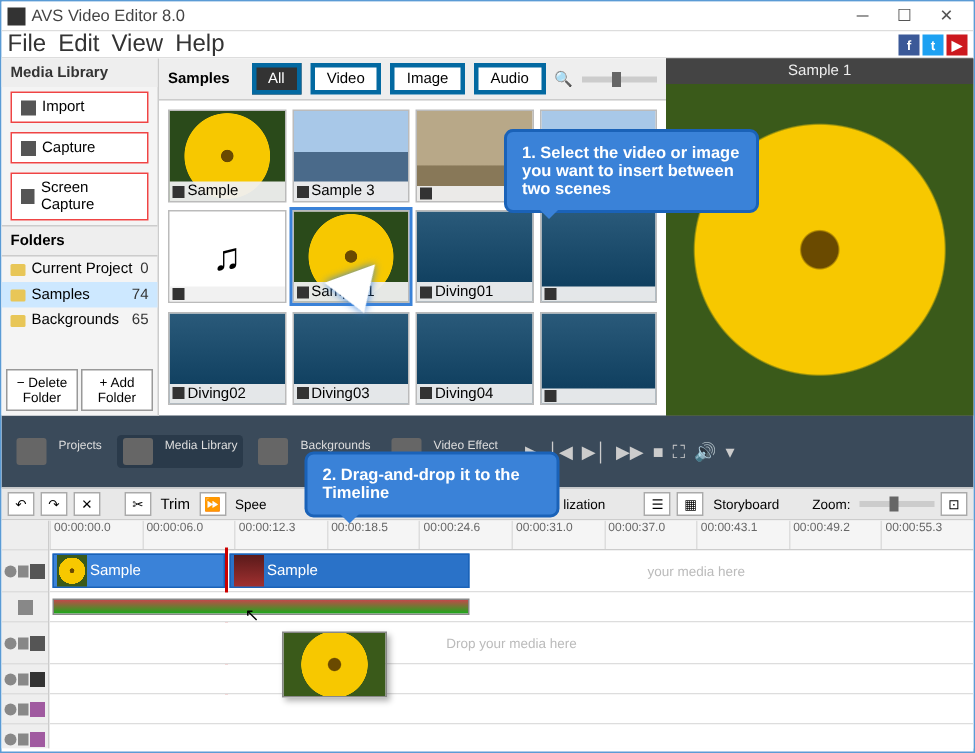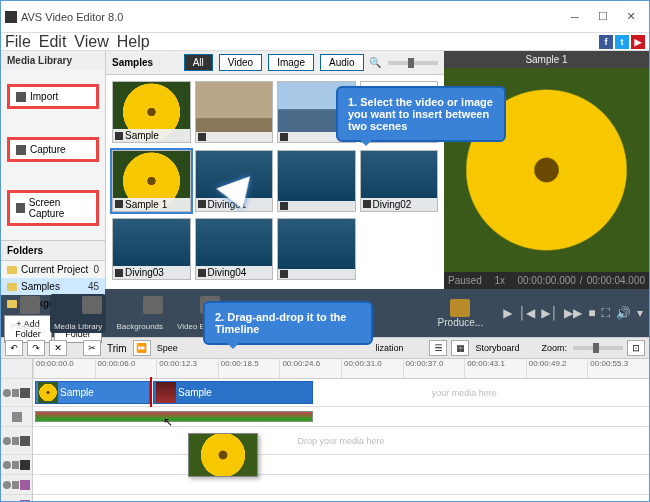--- a/index.html
+++ b/index.html
@@ -1,61 +1,61 @@
 <!DOCTYPE html>
 <html><head>
 <meta charset="utf-8">
 <style>
 *{box-sizing:border-box;margin:0;padding:0;font-family:"Segoe UI",Tahoma,sans-serif;font-size:10px}
 body{width:650px;height:502px;overflow:hidden;background:#fff;border:1px solid #5a9bd5;position:relative}
-.titlebar{height:32px;background:#fff;display:flex;align-items:center;padding:0 4px;border-bottom:1px solid #ddd}
+.titlebar{height:20px;background:#fff;display:flex;align-items:center;padding:0 4px;border-bottom:1px solid #ddd}
 .ico{width:12px;height:12px;background:#333;margin-right:4px}
 .titlebar .title{flex:1;font-size:11px;color:#444}
 .winbtns{display:flex;gap:0}
 .winbtn{width:28px;height:18px;display:flex;align-items:center;justify-content:center;color:#555;font-size:11px}
 .menubar{height:18px;display:flex;align-items:center;padding:0 4px;background:#fff;border-bottom:1px solid #ddd;gap:8px}
 .menubar span{font-size:16px;color:#333}
 .socials{margin-left:auto;display:flex;gap:2px}
 .soc{width:14px;height:14px;color:#fff;display:flex;align-items:center;justify-content:center;font-size:9px;font-weight:bold}
 .soc.fb{background:#3b5998}.soc.tw{background:#1da1f2}.soc.yt{background:#cc181e}
 
 .upper{height:238px;display:flex;background:#fff}
 .leftpanel{width:105px;border-right:1px solid #ccc;background:#f4f4f4;display:flex;flex-direction:column}
 .panel-hdr{font-weight:bold;padding:4px 6px;font-size:10px;color:#333;background:#eee}
-.leftbtn{margin:14px 6px;padding:4px 6px;background:#fff;border:3px solid #ef4444;font-size:10px;display:flex;align-items:center;gap:4px}
+.leftbtn{margin:3px 6px;padding:4px 6px;background:#fff;border:1px solid #ef4444;font-size:10px;display:flex;align-items:center;gap:4px}
 .leftbtn .li{width:10px;height:10px;background:#555}
 .folders-hdr{font-weight:bold;padding:4px 6px;background:#eee;border-top:1px solid #ccc;border-bottom:1px solid #ccc}
 .folder{display:flex;padding:3px 6px;gap:4px;align-items:center}
 .folder.sel{background:#cde8ff}
 .fico{width:10px;height:8px;background:#e8c657;border-radius:1px}
 .folder .fn{flex:1}.folder .cnt{color:#333}
 .leftfoot{margin-top:auto;display:flex;gap:2px;padding:3px}
 .lfbtn{flex:1;background:#fff;border:1px solid #999;font-size:9px;padding:3px 2px;text-align:center}
 
 .midpanel{flex:1;display:flex;flex-direction:column}
 .midhdr{display:flex;align-items:center;padding:3px 6px;background:#eee;border-bottom:1px solid #ccc;gap:6px}
 .midhdr .sh{font-weight:bold}
-.filterbtn{padding:2px 8px;border:1px solid #0369a1;background:#fff;font-size:10px}
+.filterbtn{padding:2px 8px;border:3px solid #0369a1;background:#fff;font-size:10px}
 .filterbtn.active{background:#333;color:#fff}
 .zoomslider{width:50px;height:4px;background:#ccc;position:relative}
 .zoomslider::after{content:"";position:absolute;width:6px;height:10px;background:#666;top:-3px;left:20px}
 .thumbs{flex:1;display:grid;grid-template-columns:repeat(4,1fr);gap:4px;padding:6px;overflow:hidden}
 .thumb{border:1px solid #bbb;position:relative;height:62px;background:#ddd;overflow:hidden}
 .thumb.sel{outline:2px solid #3a82d8}
 .tlabel{position:absolute;bottom:0;left:0;right:0;background:rgba(240,240,240,.95);padding:1px 2px;font-size:9px;display:flex;align-items:center;gap:2px}
 .tico{width:8px;height:8px;background:#333}
 
 .preview{width:205px;background:#222;display:flex;flex-direction:column}
 .prevhdr{background:#444;color:#eee;text-align:center;padding:3px;font-size:10px}
 .previmg{flex:1;background:radial-gradient(circle at 50% 50%,#6a4a00 8%,#f7c800 9% 55%,#3a5a1a 56%);position:relative}
 .prevctl{background:#2a2a2a;padding:3px 4px;display:flex;align-items:center;gap:4px;color:#999;font-size:8px}
 .prevctl .sp{flex:1}
 
 .maintoolbar{height:48px;background:#3a4a5a;display:flex;align-items:center;padding:0 6px;gap:6px}
-.tbitem{display:flex;flex-direction:column;align-items:flex-end;gap:8px;color:#ddd;padding:2px 4px}
+.tbitem{display:flex;flex-direction:row;align-items:flex-start;gap:8px;color:#ddd;padding:2px 4px}
 .tbitem.active{background:#2a3a4a;border-radius:3px}
 .tbicon{width:20px;height:18px;background:#666;border-radius:2px}
 .tbitem .tl{font-size:8px;white-space:nowrap}
 .produce{margin-left:auto;display:flex;flex-direction:column;align-items:center;color:#ddd;padding:2px 6px}
 .playctl{display:flex;gap:6px;color:#ccc;margin-left:8px}
 .playctl span{font-size:12px}
 
 .tltoolbar{height:22px;background:#e8e8e8;border-top:1px solid #ccc;border-bottom:1px solid #ccc;display:flex;align-items:center;padding:0 4px;gap:4px}
 .tlbtn{width:18px;height:16px;background:#fff;border:1px solid #aaa;display:flex;align-items:center;justify-content:center;font-size:9px}
 .tltoolbar .lbl{font-size:9px;padding:0 2px}
@@ -137,30 +137,30 @@
       </div>
     <div class="folders-hdr">Folders</div>
     <div class="folder">
         <div class="fico"></div>
         <span class="fn">Current Project</span>
         <span class="cnt">0</span>
       </div>
     <div class="folder sel">
         <div class="fico"></div>
         <span class="fn">Samples</span>
-        <span class="cnt">45</span>
+        <span class="cnt">74</span>
       </div>
     <div class="folder">
         <div class="fico"></div>
         <span class="fn">Backgrounds</span>
         <span class="cnt">65</span>
       </div>
     <div class="leftfoot">
+      <div class="lfbtn">− Delete Folder</div>
       <div class="lfbtn">+ Add Folder</div>
-      <div class="lfbtn">− Delete Folder</div>
     </div>
   </div>
 
   <div class="midpanel">
     <div class="midhdr">
       <span class="sh">Samples</span>
       <span style="flex:1"></span>
       <span class="filterbtn active">All</span>
       <span class="filterbtn">Video</span>
       <span class="filterbtn">Image</span>
@@ -168,20 +168,26 @@
       <span>🔍</span>
       <div class="zoomslider"></div>
     </div>
     <div class="thumbs">
       <div class="thumb art-flower">
           <div class="tlabel">
             <div class="tico"></div>
             <span>Sample</span>
           </div>
         </div>
+      <div class="thumb art-mtn">
+          <div class="tlabel">
+            <div class="tico"></div>
+            <span>Sample 3</span>
+          </div>
+        </div>
       <div class="thumb art-birds">
           <div class="tlabel">
             <div class="tico"></div>
           </div>
         </div>
       <div class="thumb art-mtn">
           <div class="tlabel">
             <div class="tico"></div>
           </div>
         </div>
@@ -227,52 +233,39 @@
           <div class="tlabel">
             <div class="tico"></div>
           </div>
         </div>
     </div>
   </div>
 
   <div class="preview">
     <div class="prevhdr">Sample 1</div>
     <div class="previmg"></div>
-    <div class="prevctl">
-      <span>Paused</span>
-      <span class="sp"></span>
-      <span>1x</span>
-      <span class="sp"></span>
-      <span>00:00:00.000</span>
-      <span>/</span>
-      <span>00:00:04.000</span>
-    </div>
   </div>
 </div>
 
 <div class="maintoolbar">
   <div class="tbitem">
       <div class="tbicon"></div>
       <span class="tl">Projects</span>
     </div>
   <div class="tbitem active">
       <div class="tbicon"></div>
       <span class="tl">Media Library</span>
     </div>
   <div class="tbitem">
       <div class="tbicon"></div>
       <span class="tl">Backgrounds</span>
     </div>
   <div class="tbitem">
       <div class="tbicon"></div>
       <span class="tl">Video Effect</span>
-    </div>
-  <div class="produce">
-      <div class="tbicon" style="background:#b88a2a"></div>
-      <span class="tl">Produce...</span>
     </div>
   <div class="playctl">
     <span>▶</span>
     <span>│◀</span>
     <span>▶│</span>
     <span>▶▶</span>
     <span>■</span>
     <span>⛶</span>
     <span>🔊</span>
     <span>▾</span>

